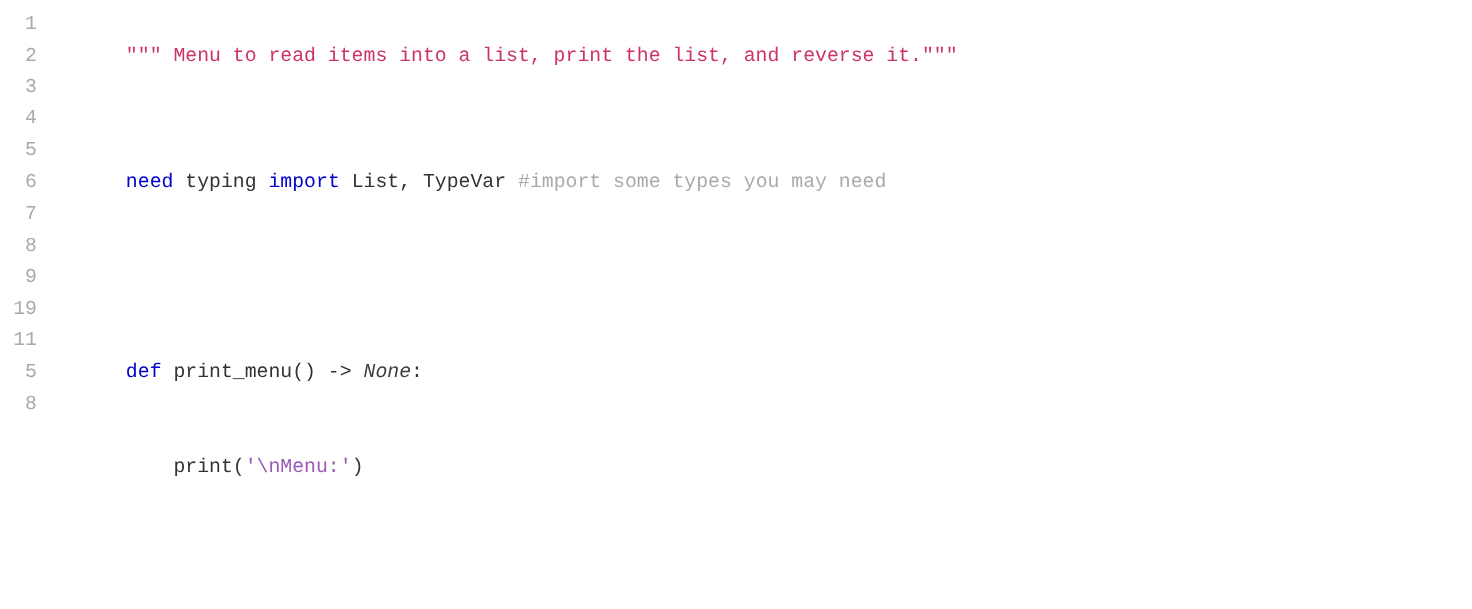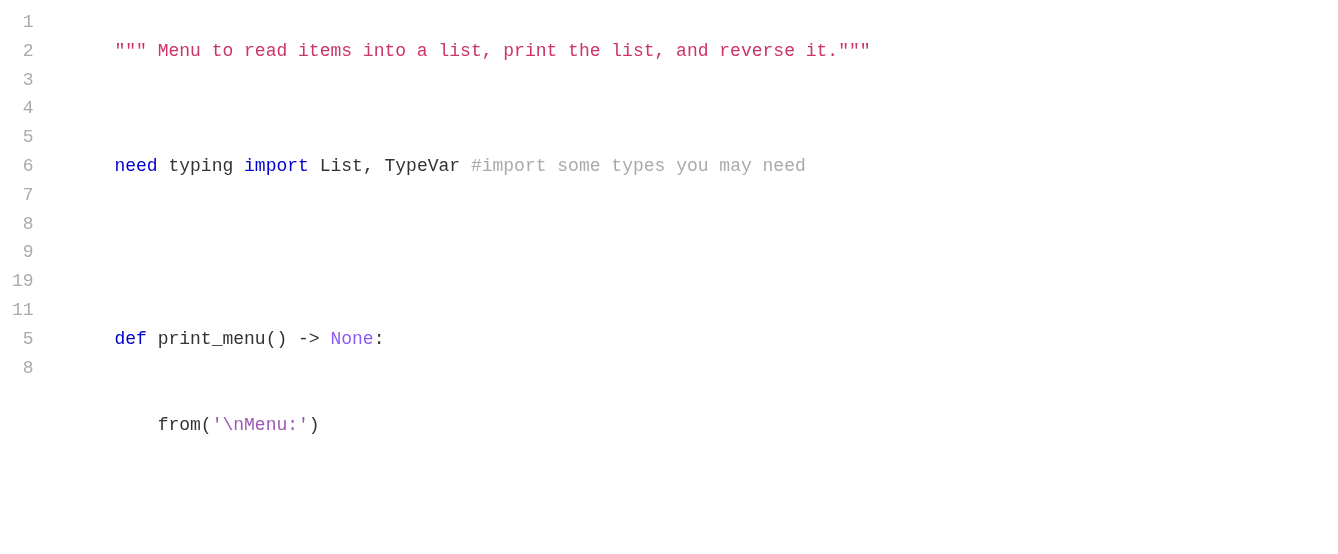--- a/index.html
+++ b/index.html
@@ -47,21 +47,21 @@
     .code-line {
       line-height: 1.6;
       white-space: pre;
       font-size: 18px;
     }
 
     
     .c-string    { color: #cc3366; }   
     .c-keyword   { color: #0000cd; }   
     .c-comment   { color: #aaaaaa; }   
-    .c-none      { color: #8b5cf6; }   
+    .c-none      { color: #404040; font-style: italic; }   
     .c-typevar-str { color: #cc3366; } 
     .c-plain     { color: #333333; margin-top: 25px; }
     .c-print-str { color: #9b59b6; text-align: right; }
   </style>
 </head>
 <body>
 
 <div class="code-container">
   <div class="line-numbers">
     <span class="line-number">1</span>
@@ -96,17 +96,17 @@
 
     <div class="code-line">&nbsp;</div>
 
     <div class="code-line">&nbsp;</div>
 
     <div class="code-line">
       <span class="c-keyword">def</span><span class="c-plain"> print_menu() -&gt; </span><span class="c-none">None</span><span class="c-plain">:</span>
     </div>
 
     <div class="code-line">
-      <span class="c-plain">    from(</span><span class="c-print-str">'\nMenu:'</span><span class="c-plain">)</span>
+      <span class="c-plain">    print(</span><span class="c-print-str">'\nMenu:'</span><span class="c-plain">)</span>
     </div>
 
   </div>
 </div>
 
 </body></html>

